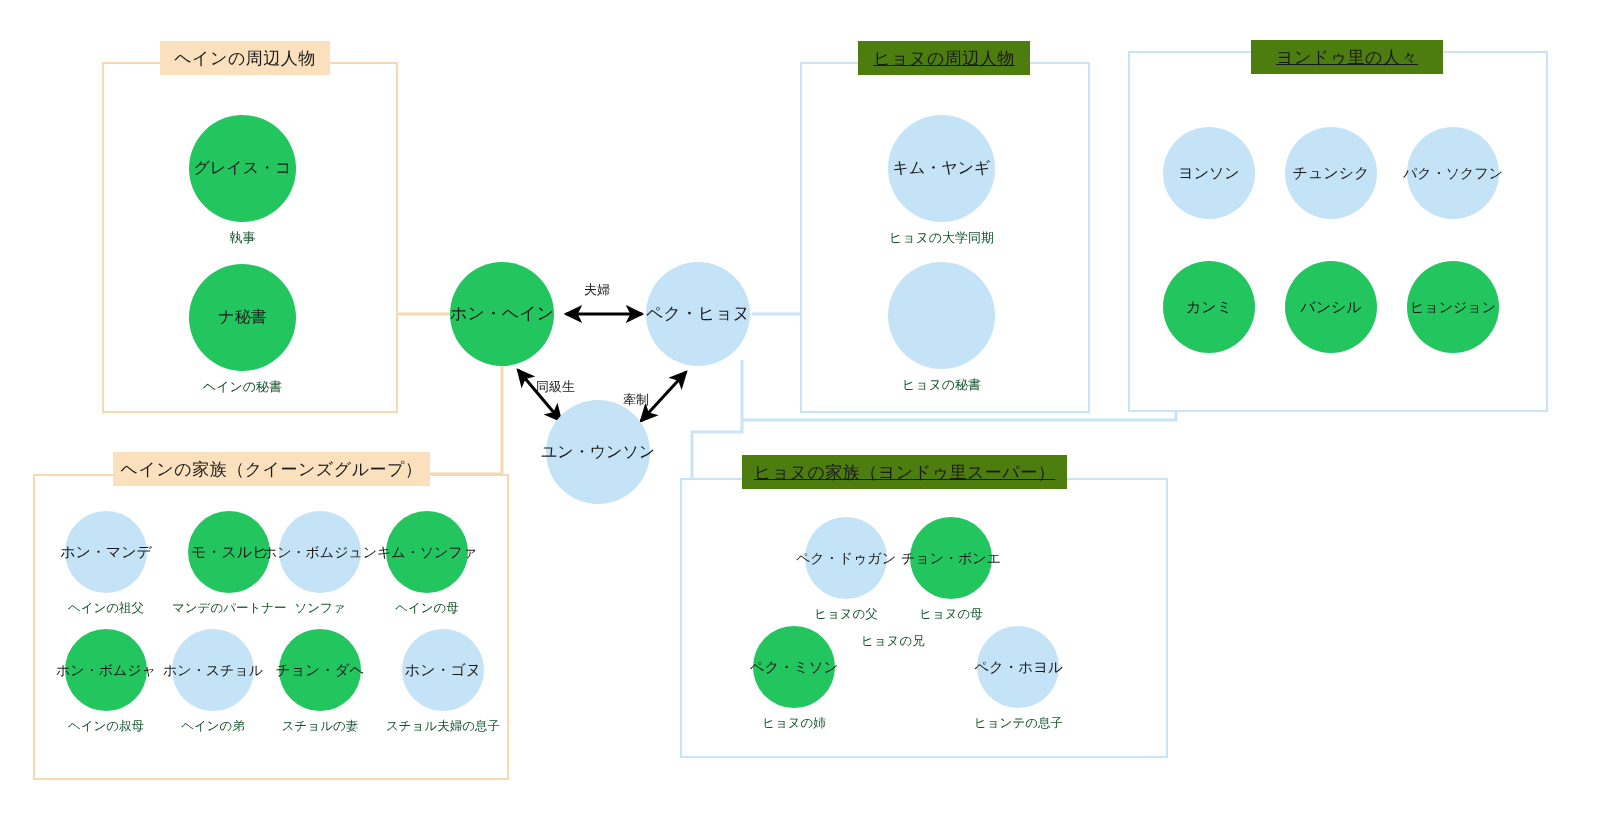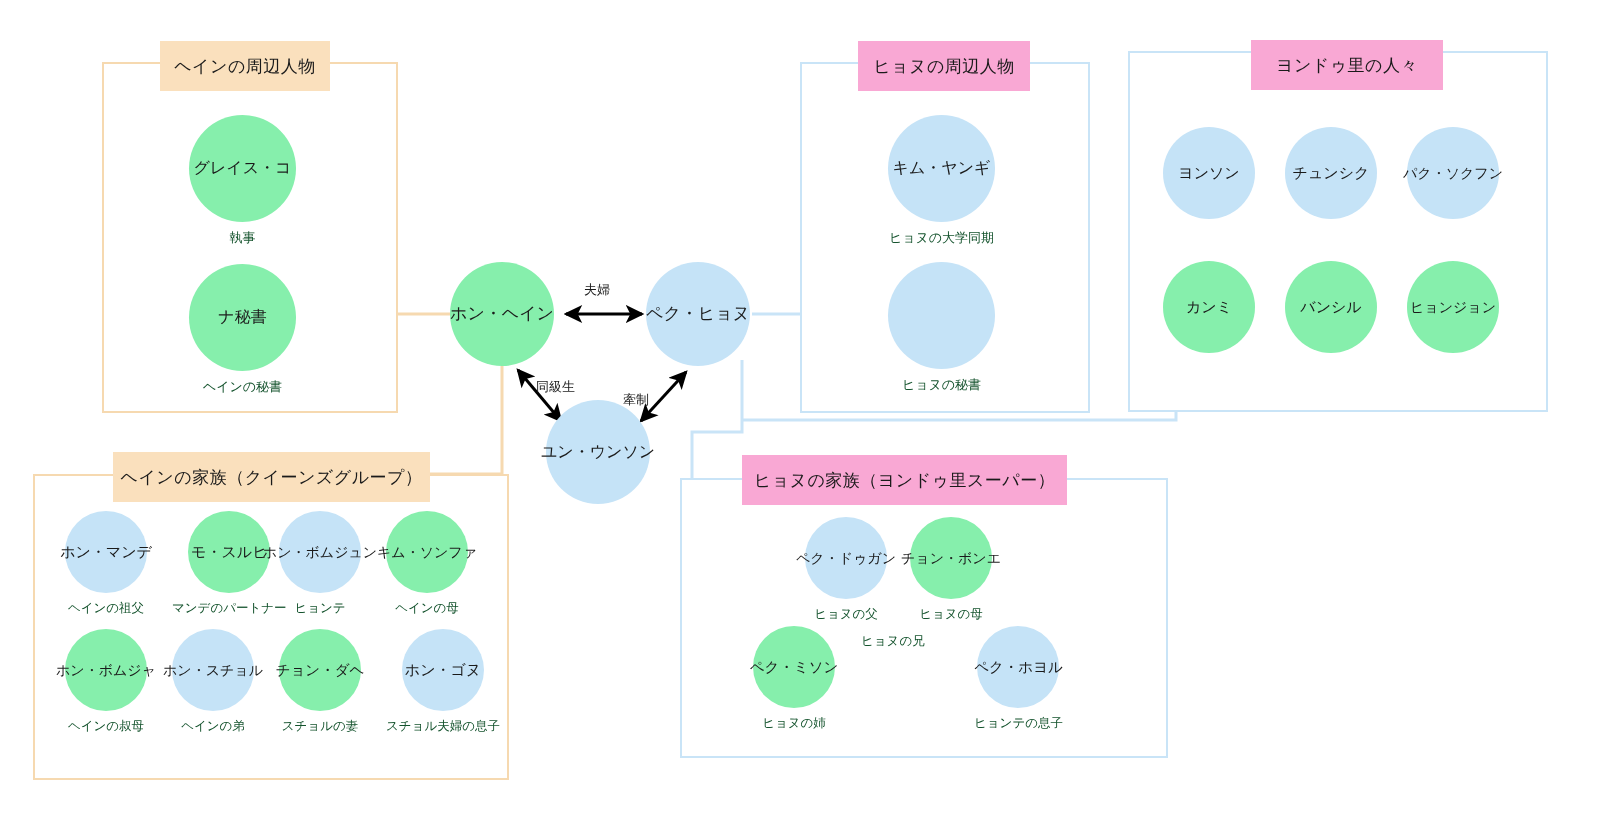--- a/index.html
+++ b/index.html
@@ -34,46 +34,46 @@
   .group-title{
     position:absolute;
     box-sizing:border-box;
     display:flex;
     align-items:center;
     justify-content:center;
     font-size:17px;
     letter-spacing:.5px;
     color:#1a1a1a;
     white-space:nowrap;
-    height:50px;
+    height:34px;
     padding:0 16px;
   }
   .group-title.orange{ background:#FAE0BD; }
-  .group-title.blue  { background:#f9a8d4; }
+  .group-title.blue  { background:#4d7c0f;text-decoration:underline; }
 
   
   .node{
     position:absolute;
     display:flex;
     flex-direction:column;
     align-items:center;
   }
   .bubble{
     border-radius:50%;
     display:flex;
     align-items:center;
     justify-content:center;
     text-align:center;
     font-size:16px;
     line-height:1.15;
     color:#1a1a1a;
     white-space:nowrap;
     box-sizing:border-box;
   }
-  .bubble.orange{ background:#86efac; }
+  .bubble.orange{ background:#22c55e; }
   .bubble.blue  { background:#C5E3F7; }
 
   .caption{
     margin-top:7px;
     font-size:13px;
     color:#14532d;
     white-space:nowrap;
     text-align:center;
   }
 
@@ -153,21 +153,21 @@
   <div class="node" style="left:65px; top:511px;">
     <div class="bubble blue" style="width:82px; height:82px; font-size:15px;">ホン・マンデ</div>
     <div class="caption" style="font-size:12.5px;">ヘインの祖父</div>
   </div>
   <div class="node" style="left:172px; top:511px;">
     <div class="bubble orange" style="width:82px; height:82px; font-size:15px;">モ・スルヒ</div>
     <div class="caption" style="font-size:12.5px;">マンデのパートナー</div>
   </div>
   <div class="node" style="left:279px; top:511px;">
     <div class="bubble blue" style="width:82px; height:82px; font-size:14px;">ホン・ボムジュン</div>
-    <div class="caption" style="font-size:12.5px;">ヒョンテ</div>
+    <div class="caption" style="font-size:12.5px;">ソンファ</div>
   </div>
   <div class="node" style="left:386px; top:511px;">
     <div class="bubble orange" style="width:82px; height:82px; font-size:14px;">キム・ソンファ</div>
     <div class="caption" style="font-size:12.5px;">ヘインの母</div>
   </div>
 
   <div class="node" style="left:65px; top:629px;">
     <div class="bubble orange" style="width:82px; height:82px; font-size:14px;">ホン・ボムジャ</div>
     <div class="caption" style="font-size:12.5px;">ヘインの叔母</div>
   </div>

